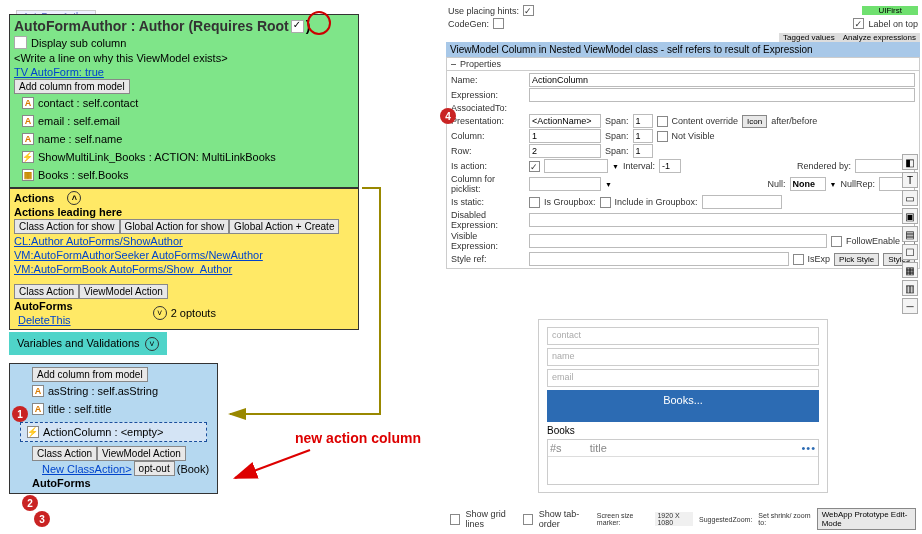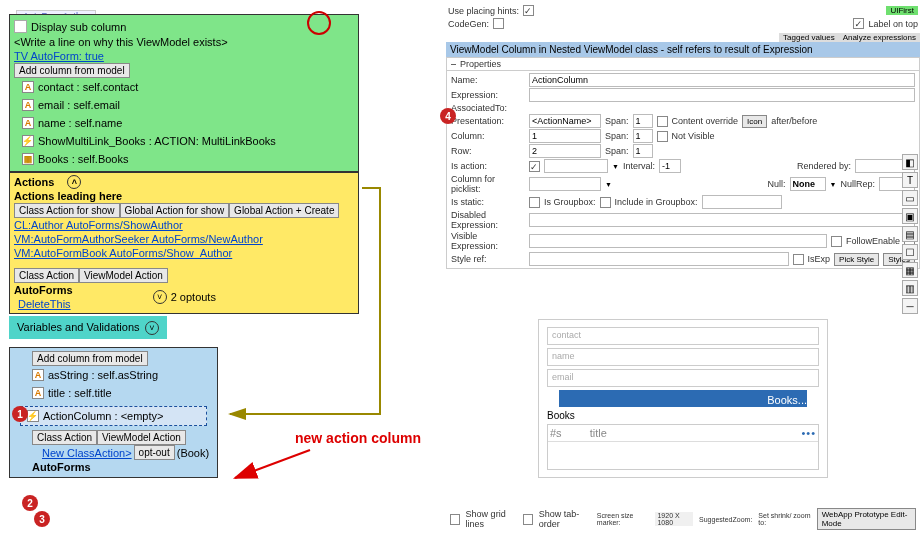--- a/index.html
+++ b/index.html
@@ -30,43 +30,50 @@
 .pin { position: absolute; width: 16px; height: 16px; background: #c92323; border-radius: 50%; color: #fff; font-size: 10px; font-weight: bold; display: flex; align-items: center; justify-content: center; z-index: 50; }
 .rightpane { position: absolute; left: 446px; top: 4px; right: 2px; }
 .toprow { display: flex; justify-content: space-between; font-size: 9px; padding: 1px 2px; }
 .lbl-sm { font-size: 9px; color: #333; }
 .bluebar { background: #a8c8e8; font-size: 10px; padding: 2px 4px; }
 .propgrid { font-size: 9px; padding: 2px 4px; display: grid; grid-template-columns: 74px 1fr; gap: 1px 4px; align-items: center; border: 1px solid #ccc; }
 .txtfield { border: 1px solid #bbb; background: #fff; height: 14px; font-size: 9px; padding: 0 2px; }
 .pg-right { display: flex; gap: 4px; align-items: center; }
 .preview { background: #fff; border: 1px solid #ccc; margin: 50px auto 0; width: 290px; padding: 4px; }
 .pvfld { border: 1px solid #ccc; height: 18px; margin: 3px 4px; font-size: 9px; color: #aaa; padding: 2px 4px; }
-.pvbtn { background: #2c6bb3; color: #fff; text-align: right; height: 17px; line-height: 20px; margin: 3px 16px; font-size: 11px; }
+.pvbtn { background: #2c6bb3; color: #fff; text-align: center; height: 32px; line-height: 20px; margin: 3px 4px; font-size: 11px; }
 .pvgrid { border: 1px solid #ccc; margin: 3px 4px; height: 46px; font-size: 9px; }
 .pvghdr { display: flex; border-bottom: 1px solid #ddd; padding: 2px; color: #888; gap: 28px; }
 .toolstrip { position: absolute; right: 2px; top: 154px; width: 18px; display: flex; flex-direction: column; gap: 2px; }
 .tool { width: 16px; height: 16px; border: 1px solid #aaa; background: #f4f4f4; display: flex; align-items: center; justify-content: center; font-size: 10px; }
 .bottombar { position: absolute; left: 446px; bottom: 2px; right: 2px; display: flex; align-items: center; font-size: 9px; gap: 6px; padding: 2px 4px; }
 .chk9 { width: 11px; height: 11px; border: 1px solid #888; background: #fff; display: inline-block; }
 .chk9.on::after { content: "✓"; font-size: 9px; position: relative; top: -2px; left: 0; color: #333; }
-.badge-uf { background: #6fe06f; font-size: 8px; padding: 0 4px; }
+.badge-uf { background: #6fe06f; font-size: 8px; padding: 0 16px; }
 .badge-gray { background: #ddd; font-size: 8px; padding: 0 4px; }
 .expand { font-size: 9px; display: inline-block; width: 9px; text-align: center; cursor: pointer; }
 </style>
 </head>
 <body>
 
 <div class="tabbar">
   <span class="tab">AutoFormAuthor</span>
 </div>
 
 <div class="leftpane">
 
   
   <div class="author-section">
+    <div style="display:flex;align-items:center;gap:2px">
+      <span class="section-title">AutoFormAuthor : Author  (Requires Root</span>
+      <span class="chkbox on" style="position:relative">
+        <span style="position:absolute;left:1px;top:-2px;font-size:10px">✓</span>
+      </span>
+      <span style="font-size:14px;font-weight:bold">)</span>
+    </div>
     <div class="circle-annot" style="left:297px;top:-4px;width:24px;height:24px"></div>
     <div class="displaysub">
       <span class="chkbox"></span>
       <span>Display sub column</span>
     </div>
     <div class="line">&lt;Write a line on why this ViewModel exists&gt;</div>
     <div class="line link">TV AutoForm: true</div>
     <span class="btn">Add column from model</span>
     <div class="fldrow">
       <span class="fldicon">A</span>

